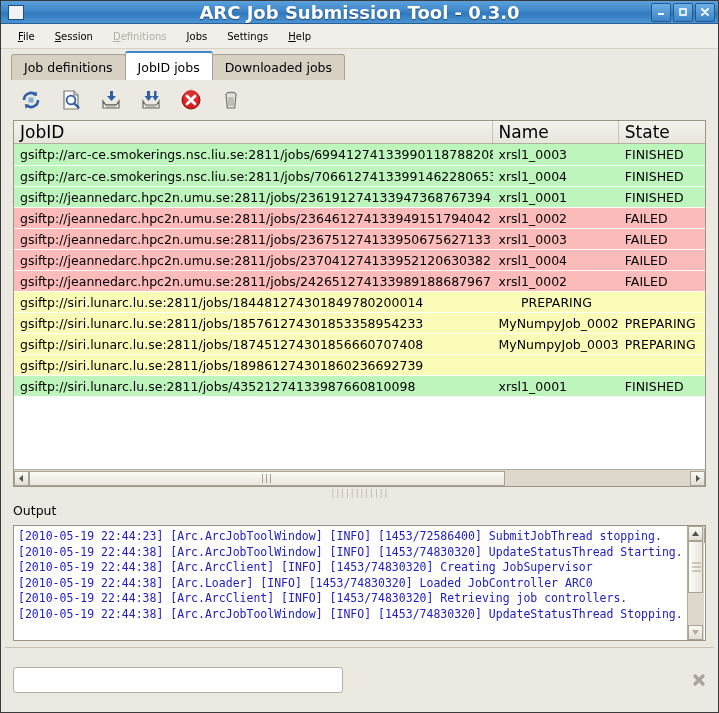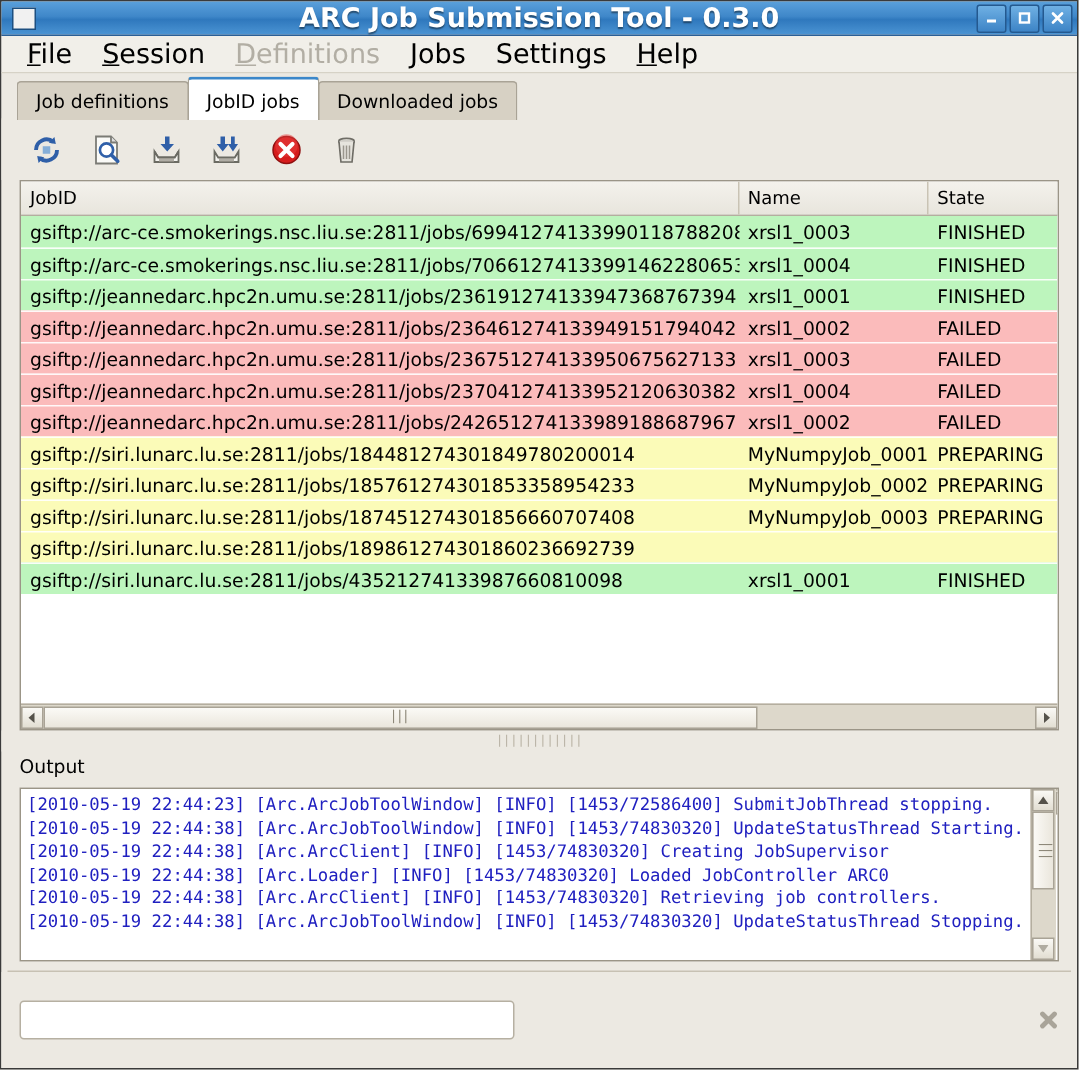--- a/index.html
+++ b/index.html
@@ -84,21 +84,21 @@
     height: 24px;
     background: #f1efe9;
     border-bottom: 1px solid #d6d2c6;
     display: flex;
     align-items: center;
     padding-left: 8px;
     gap: 2px;
   }
   .menu-item {
     padding: 3px 9px;
-    font-size: 18px;
+    font-size: 10px;
     color: #000;
     white-space: nowrap;
   }
   .menu-item.disabled { color: #b2aea4; }
   .menu-item .mn { text-decoration: underline; }
 
   
   .tabstrip {
     flex: 0 0 31px;
     height: 31px;
@@ -173,21 +173,21 @@
     flex-direction: column;
     overflow: hidden;
     position: relative;
   }
   .tbl-head {
     display: flex;
     height: 22px;
     flex: 0 0 22px;
     background: linear-gradient(to bottom, #f4f2ec, #e8e5dd);
     border-bottom: 1px solid #b4ae9f;
-    font-size: 12px;
+    font-size: 17px;
   }
   .th {
     display: flex;
     align-items: center;
     padding-left: 6px;
     border-right: 1px solid #c9c3b4;
     box-sizing: border-box;
     overflow: hidden;
     white-space: nowrap;
   }
@@ -533,21 +533,20 @@
             <div class="td c-name">xrsl1_0004</div>
             <div class="td c-state">FAILED</div>
           </div>
           <div class="row red">
             <div class="td c-jobid">gsiftp://jeannedarc.hpc2n.umu.se:2811/jobs/242651274133989188687967 1</div>
             <div class="td c-name">xrsl1_0002</div>
             <div class="td c-state">FAILED</div>
           </div>
           <div class="row yellow">
             <div class="td c-jobid">gsiftp://siri.lunarc.lu.se:2811/jobs/184481274301849780200014</div>
-            <div class="td c-name">MyNumpyJob_0001</div>
             <div class="td c-state">PREPARING</div>
           </div>
           <div class="row yellow">
             <div class="td c-jobid">gsiftp://siri.lunarc.lu.se:2811/jobs/185761274301853358954233</div>
             <div class="td c-name">MyNumpyJob_0002</div>
             <div class="td c-state">PREPARING</div>
           </div>
           <div class="row yellow">
             <div class="td c-jobid">gsiftp://siri.lunarc.lu.se:2811/jobs/187451274301856660707408</div>
             <div class="td c-name">MyNumpyJob_0003</div>

